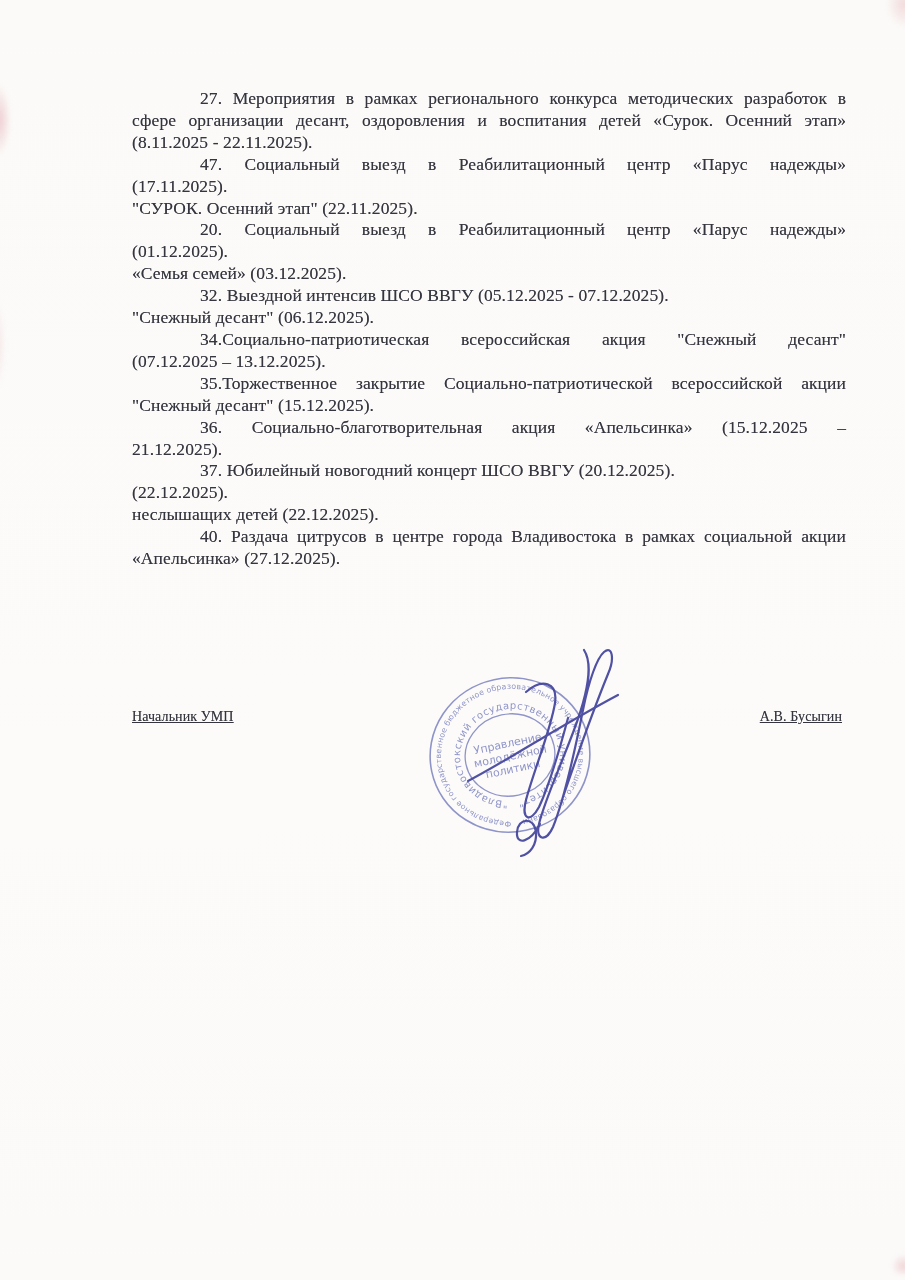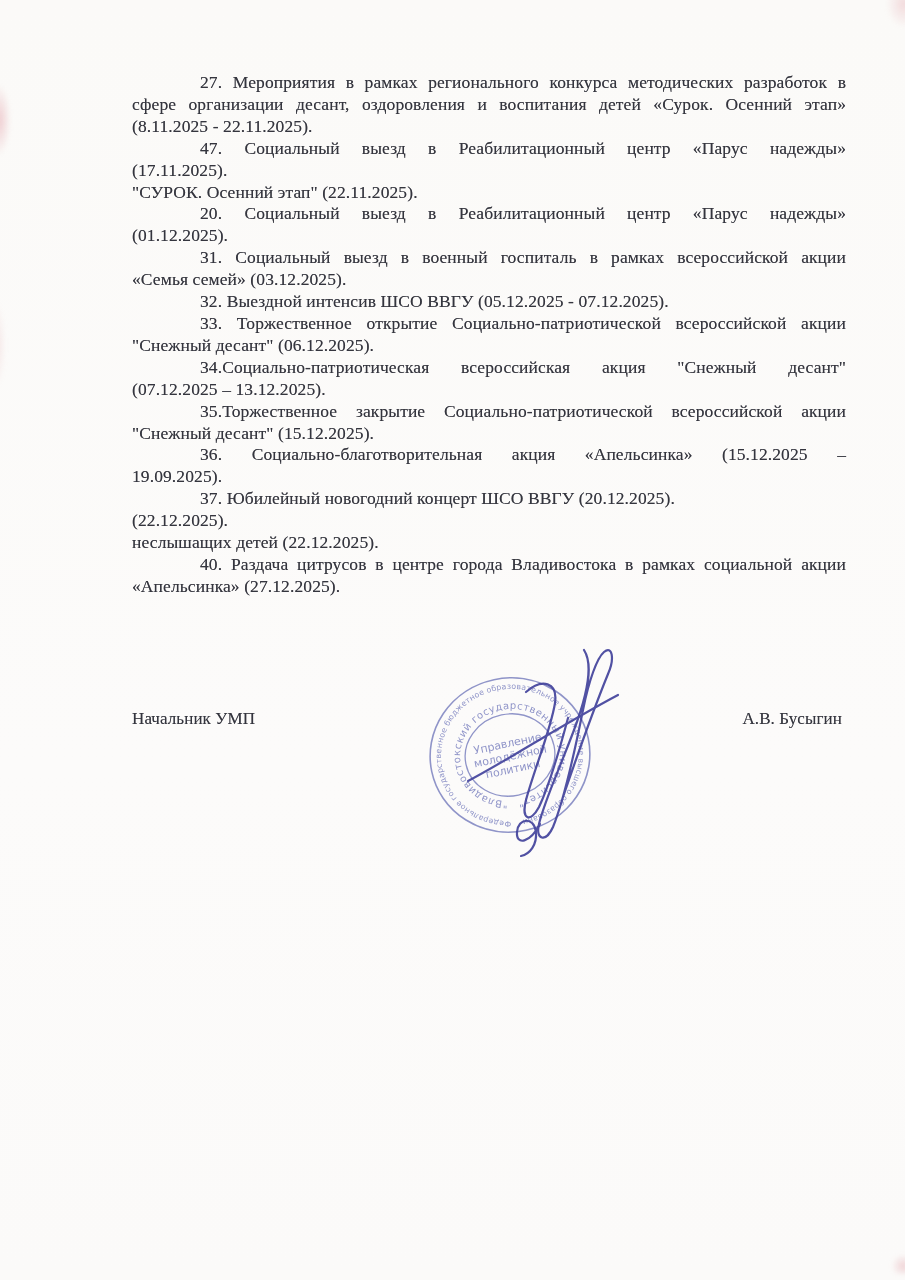--- a/index.html
+++ b/index.html
@@ -4,34 +4,35 @@
 <style>
   html,body { margin:0; padding:0; background:#e8e8e8; }
   .page {
     position:relative; width:905px; height:1280px;
     background:linear-gradient(180deg,#fbfaf8 0%, #fcfbfa 60%, #fbfaf9 100%);
     overflow:hidden;
     font-family:"Liberation Serif", serif;
   }
   
   .doc {
-    position:absolute; left:132px; top:72px; width:714px;
+    position:absolute; left:132px; top:88px; width:714px;
     font-size:17.5px; line-height:21.9px; color:#34353e;
     letter-spacing:0.1px;
     text-shadow:0 0 0.6px rgba(52,53,62,0.55);
   }
   .ln { text-align:justify; text-align-last:justify; }
   .ln.ind { text-indent:68px; }
   .ln.last { text-align-last:left; }
   
   .sig-row {
     position:absolute; left:132px; top:709px; width:710px;
     display:flex; justify-content:space-between;
-    font-size:17px; color:#34353e; letter-spacing:0.1px;
+    font-size:14px; color:#34353e; letter-spacing:0.1px;
     text-shadow:0 0 0.6px rgba(52,53,62,0.5);
+    text-decoration:underline;
   }
   
   .stamp-svg { position:absolute; left:360px; top:598px; width:320px; height:320px; }
   .stamp-text { font-family:"DejaVu Sans", sans-serif; fill:#7d83c0; }
   
   .smudge { position:absolute; pointer-events:none; }
   .smudge-left {
     left:-5px; top:84px; width:16px; height:72px;
     background:radial-gradient(ellipse at 25% 50%, rgba(223,148,158,0.45), rgba(223,148,158,0) 70%);
     filter:blur(2px);
@@ -73,41 +74,39 @@
       <div class="ln last">(17.11.2025).</div>
     </div>
     <div>
       <div class="ln last">"СУРОК. Осенний этап" (22.11.2025).</div>
     </div>
     <div>
       <div class="ln ind">20. Социальный выезд в Реабилитационный центр «Парус надежды»</div>
       <div class="ln last">(01.12.2025).</div>
     </div>
     <div>
-      <div class="ln ind">31. Социальный выезд в военный госпиталь в рамках всероссийской акции</div>
       <div class="ln last">«Семья семей» (03.12.2025).</div>
     </div>
     <div>
       <div class="ln ind last">32. Выездной интенсив ШСО ВВГУ (05.12.2025 - 07.12.2025).</div>
     </div>
     <div>
-      <div class="ln ind">33. Торжественное открытие Социально-патриотической всероссийской акции</div>
       <div class="ln last">"Снежный десант" (06.12.2025).</div>
     </div>
     <div>
       <div class="ln ind">34.Социально-патриотическая всероссийская акция "Снежный десант"</div>
       <div class="ln last">(07.12.2025 – 13.12.2025).</div>
     </div>
     <div>
       <div class="ln ind">35.Торжественное закрытие Социально-патриотической всероссийской акции</div>
       <div class="ln last">"Снежный десант" (15.12.2025).</div>
     </div>
     <div>
       <div class="ln ind">36. Социально-благотворительная акция «Апельсинка» (15.12.2025 –</div>
-      <div class="ln last">19.09.2025).</div>
+      <div class="ln last">21.12.2025).</div>
     </div>
     <div>
       <div class="ln ind last">37. Юбилейный новогодний концерт ШСО ВВГУ (20.12.2025).</div>
     </div>
     <div>
       <div class="ln last">(22.12.2025).</div>
     </div>
     <div>
       <div class="ln last">неслышащих детей (22.12.2025).</div>
     </div>

